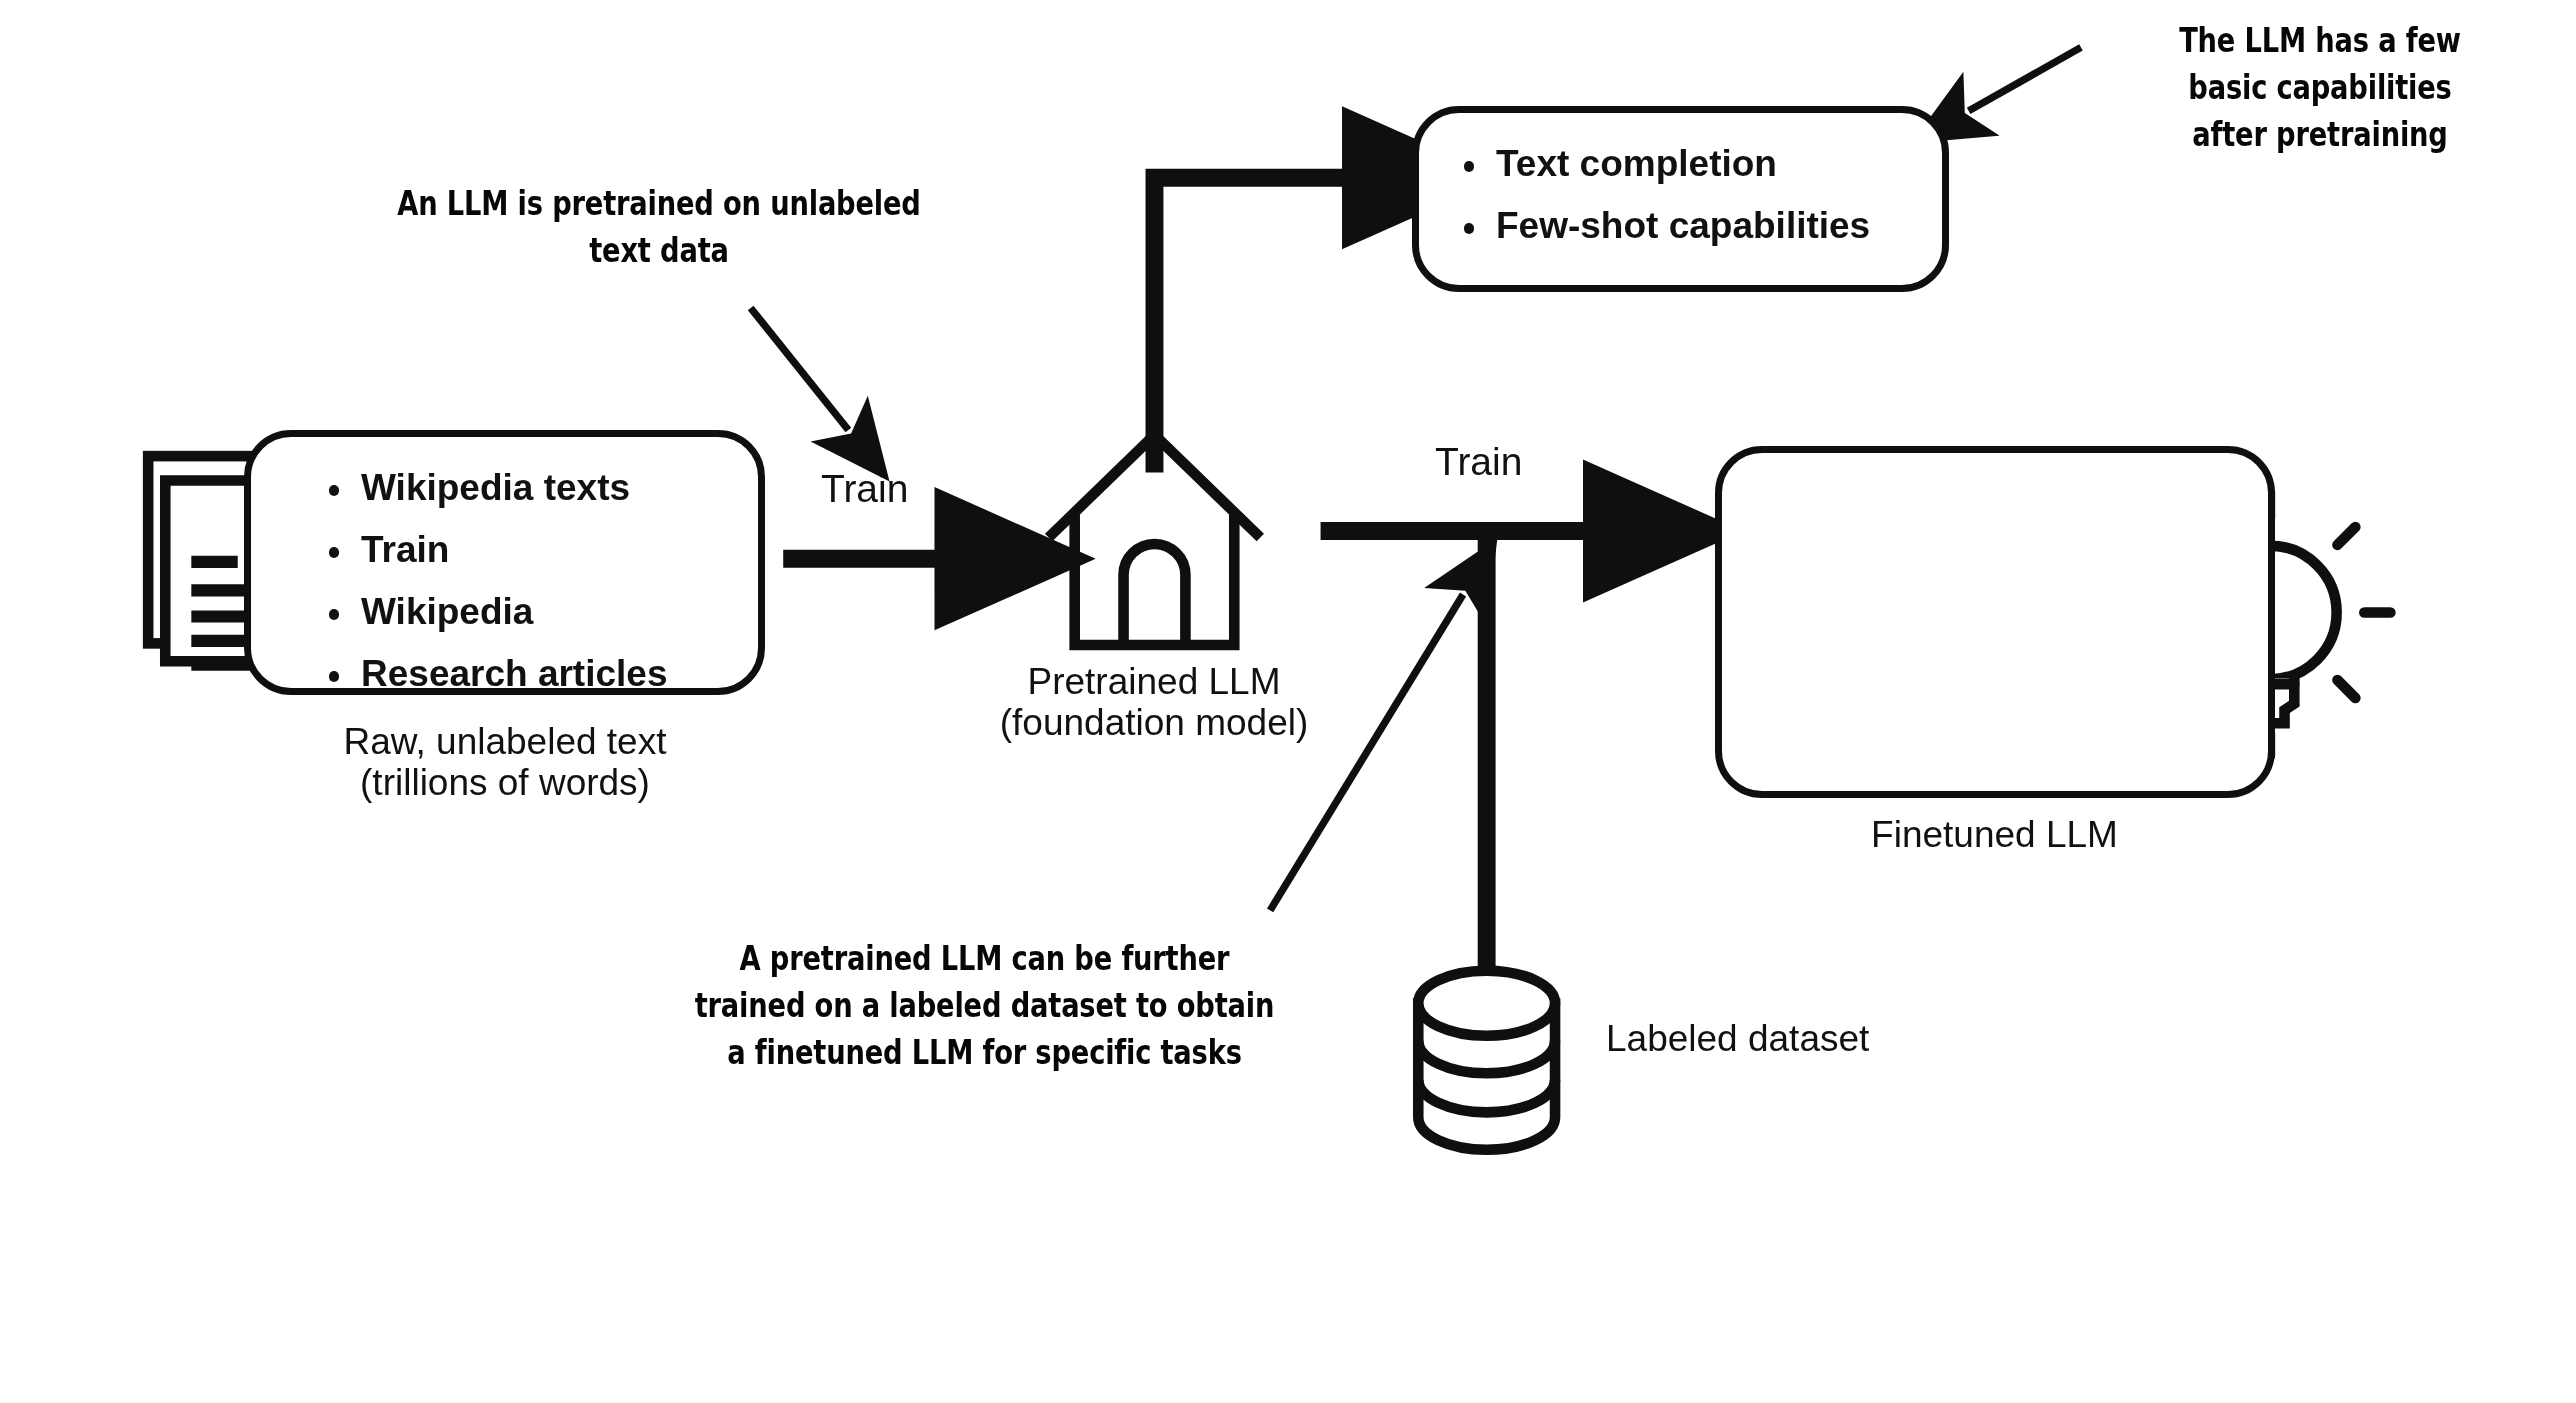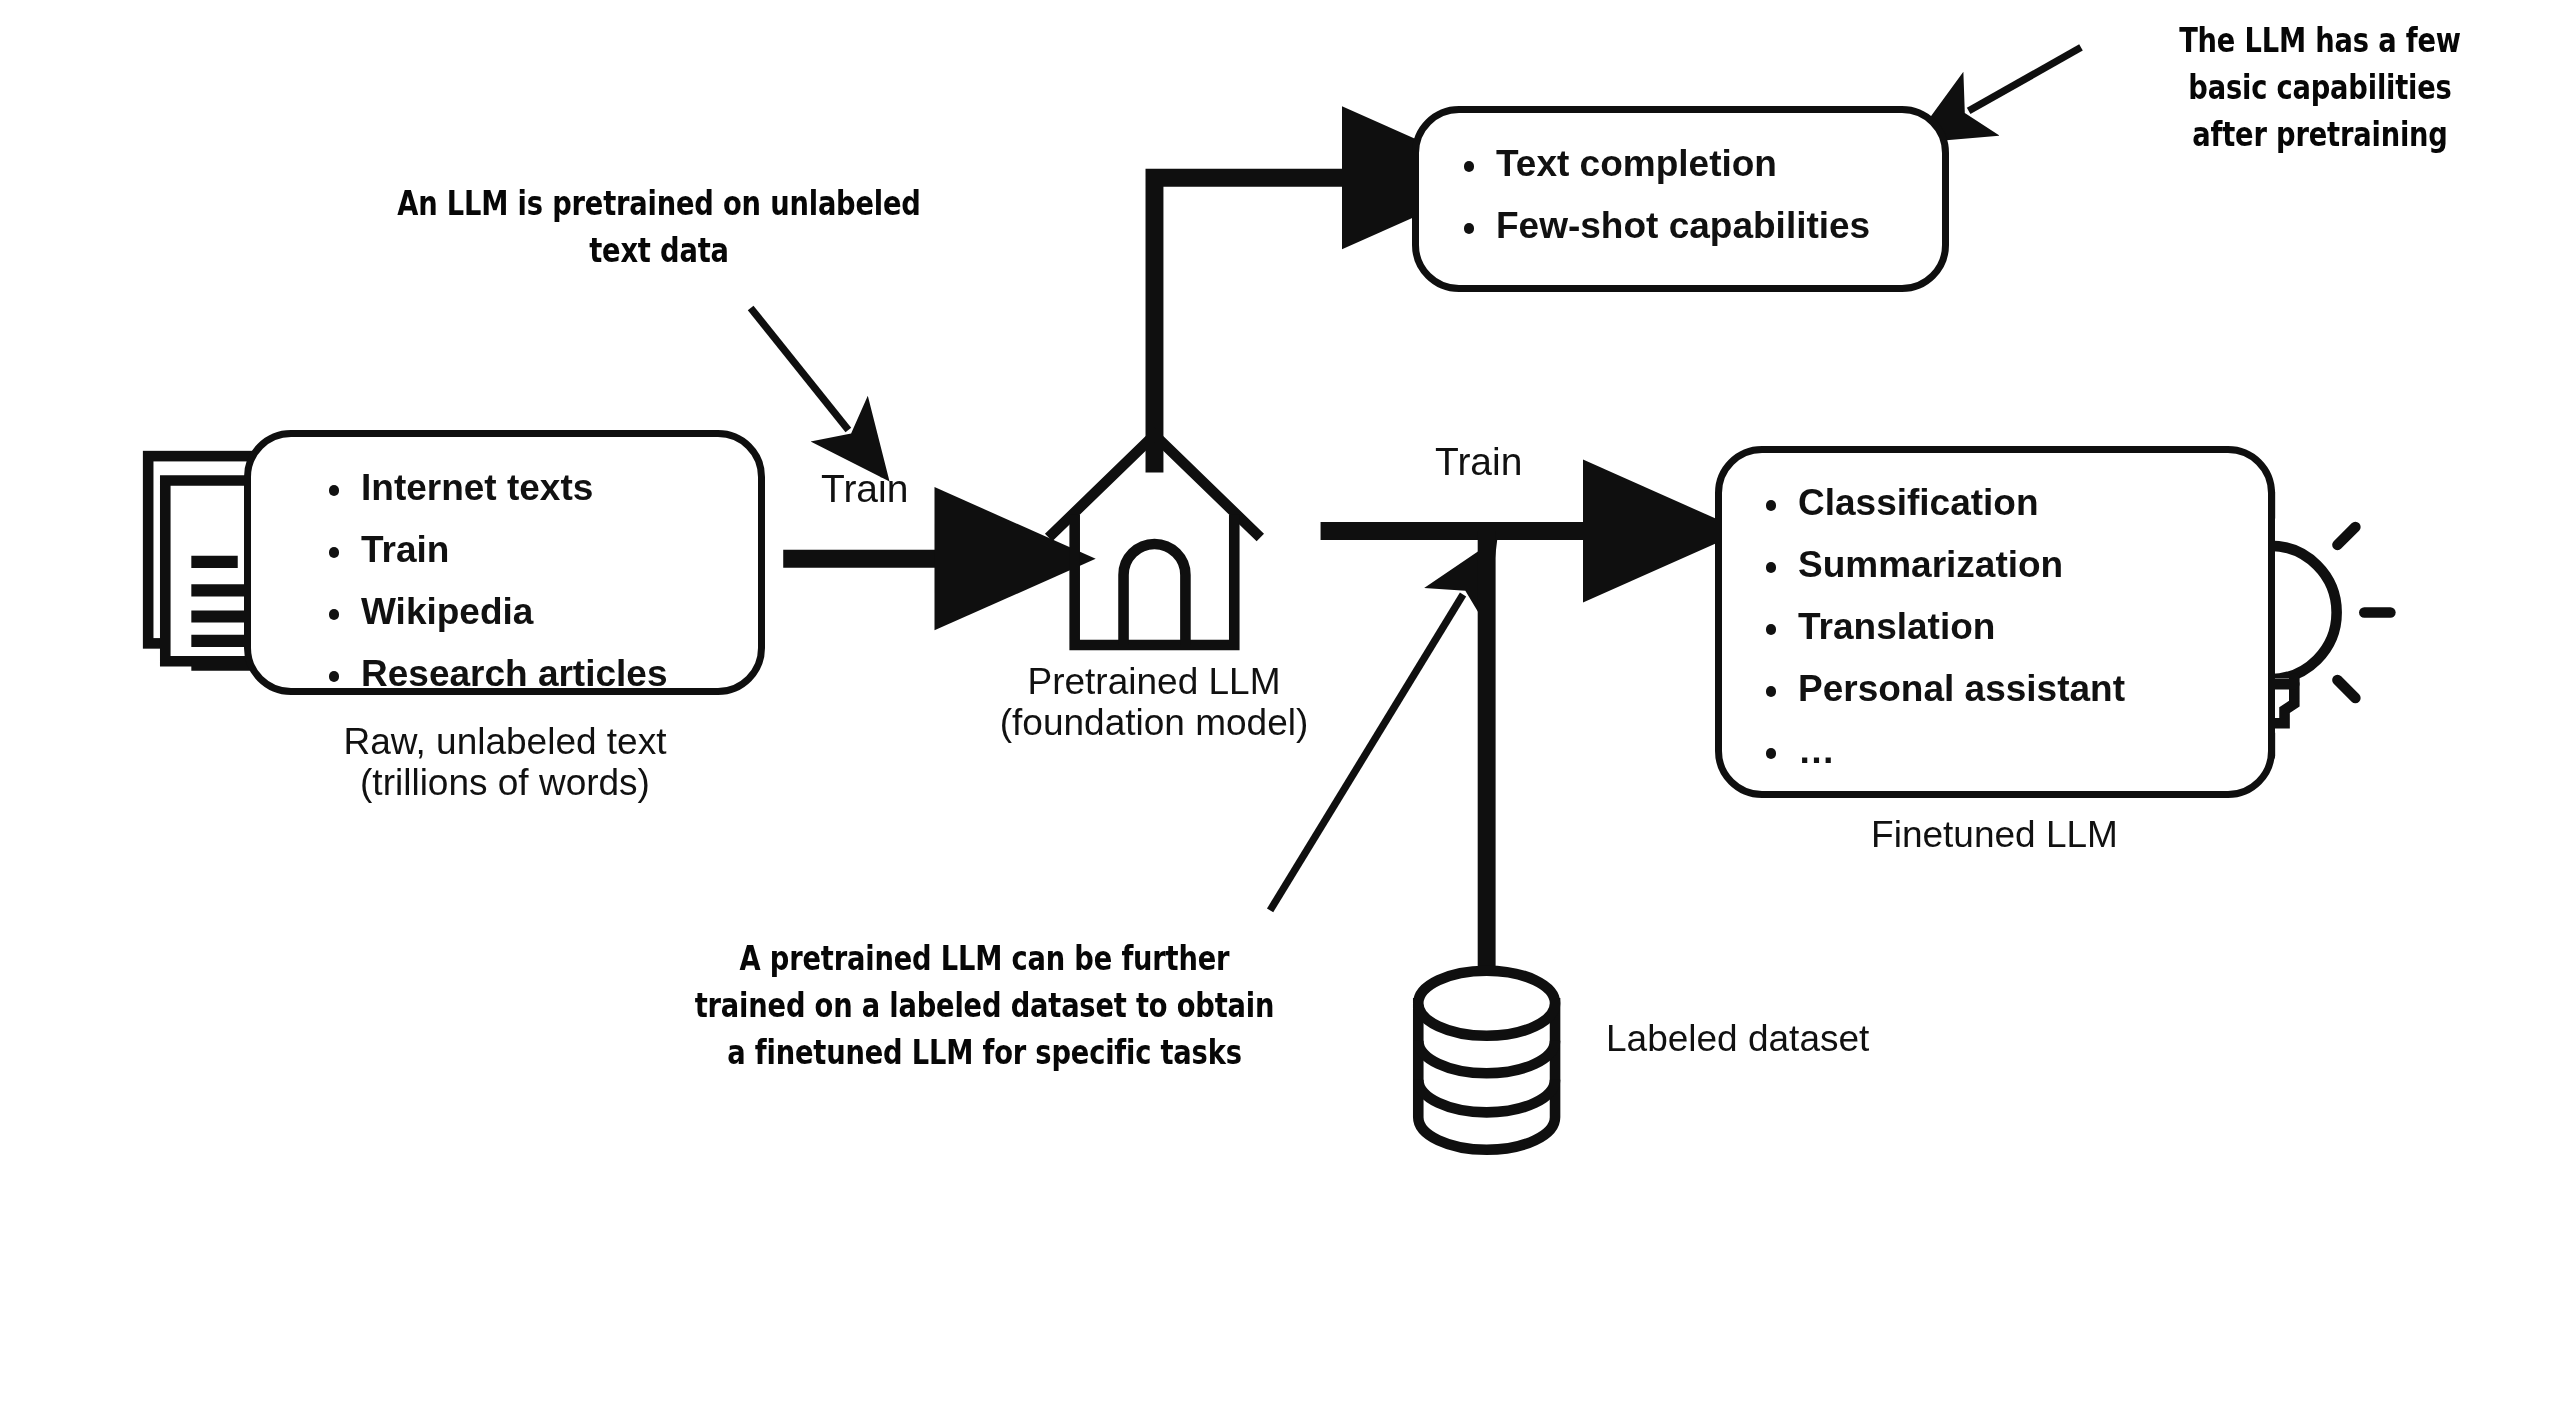--- a/index.html
+++ b/index.html
@@ -193,21 +193,21 @@
 basic capabilities
 after pretraining</div>
 
   <div class="note" style="left:602px; top:936px; width:765px;">A pretrained LLM can be further
 trained on a labeled dataset to obtain
 a finetuned LLM for specific tasks</div>
 
   <div class="rbox" style="left:244px; top:430px; width:521px; height:265px;"></div>
 
   <ul class="bullets" style="left:322px; top:469px;">
-    <li>Internet texts</li>
+    <li>Wikipedia texts</li>
     <li>Train</li>
     <li>Wikipedia</li>
     <li>Research articles</li>
   </ul>
 
   <div class="caption" style="left:228px; top:705px; width:554px;margin-top:16px;">Raw, unlabeled text
 (trillions of words)</div>
 
   <div class="arrow-label" style="left:821px; top:467px;">Train</div>
 
@@ -218,27 +218,20 @@
 
   <ul class="bullets" style="left:1457px; top:145px;">
     <li>Text completion</li>
     <li>Few-shot capabilities</li>
   </ul>
 
   <div class="arrow-label" style="left:1435px; top:440px;">Train</div>
 
   <div class="rbox" style="left:1715px; top:446px; width:560px; height:352px;"></div>
 
-  <ul class="bullets" style="left:1759px; top:484px;">
-    <li>Classification</li>
-    <li>Summarization</li>
-    <li>Translation</li>
-    <li>Personal assistant</li>
-    <li>…</li>
-  </ul>
 
   <div class="caption" style="left:1742px; top:814px; width:505px;">Finetuned LLM</div>
 
   <div class="caption caption-left" style="left:1606px; top:1018px; width:505px;">Labeled dataset</div>
 
 
 </div>
 
 
 </body></html>

